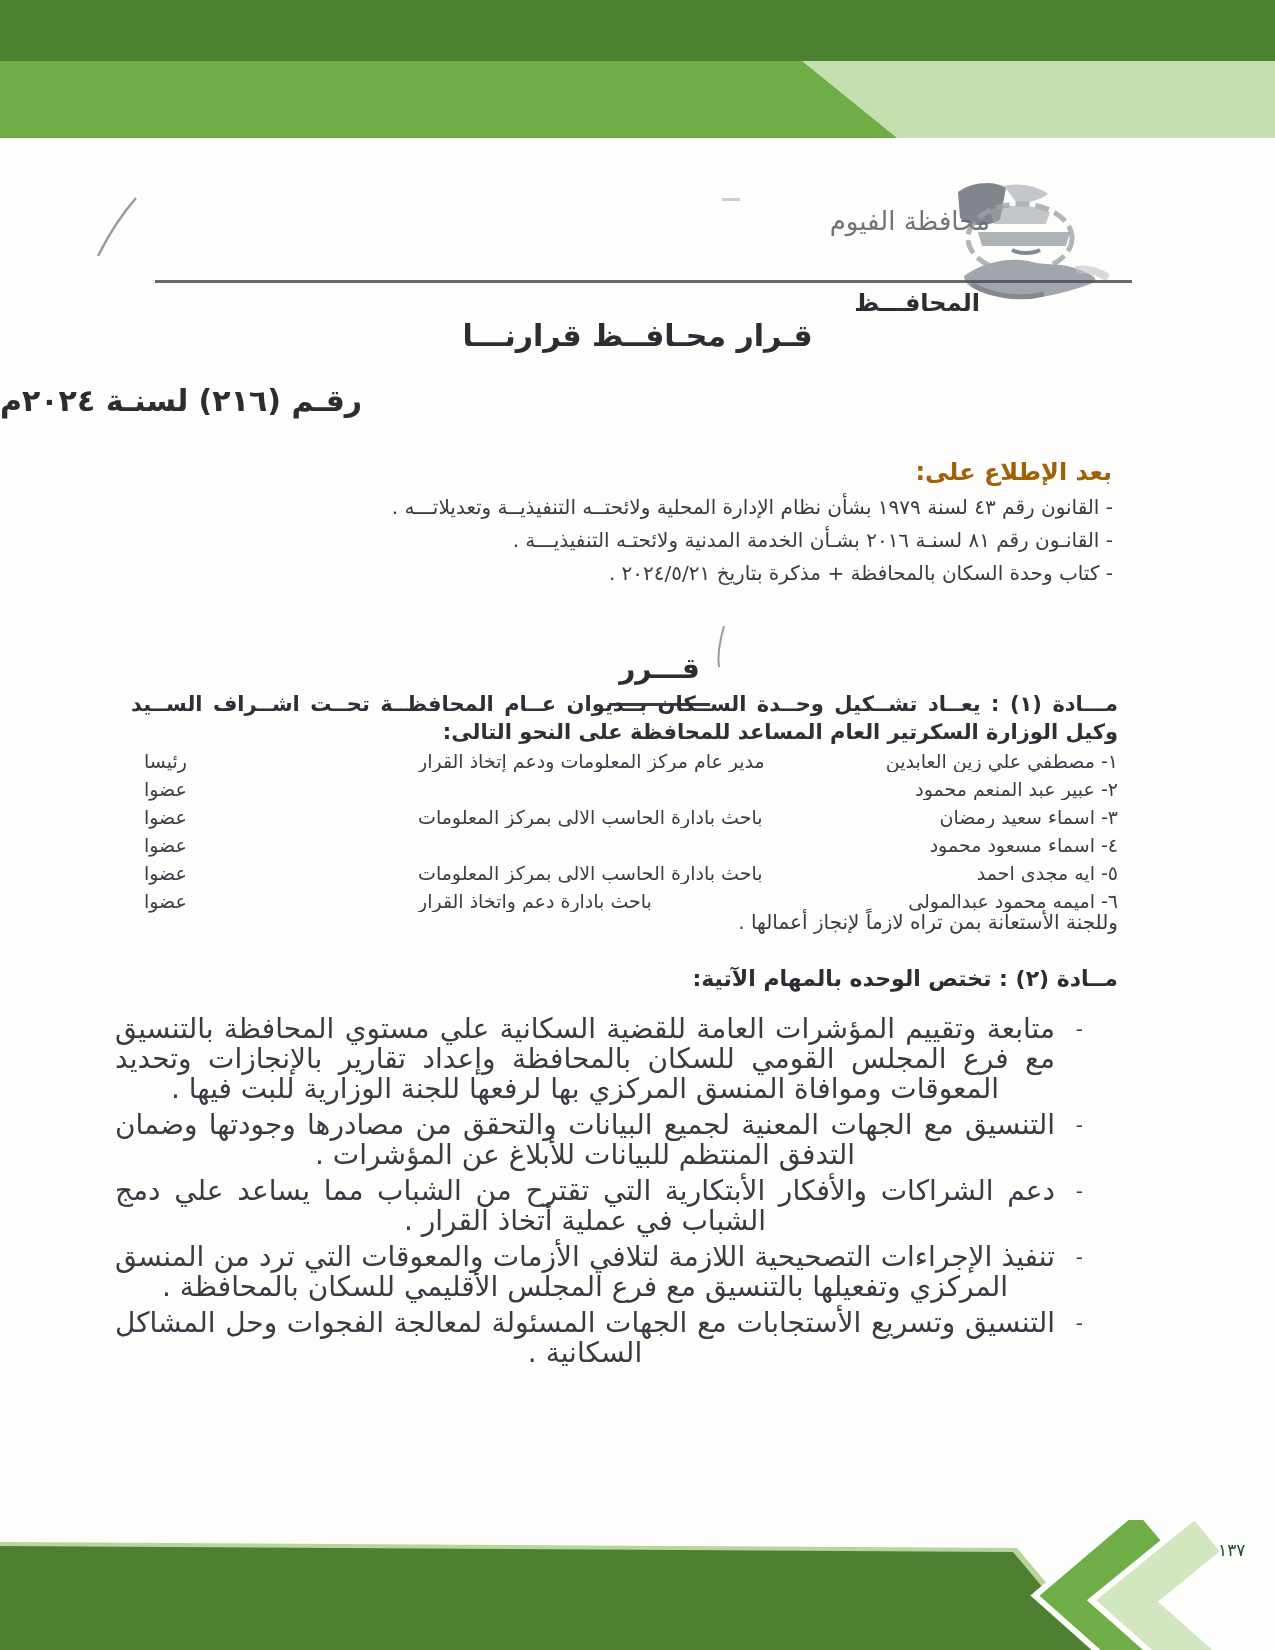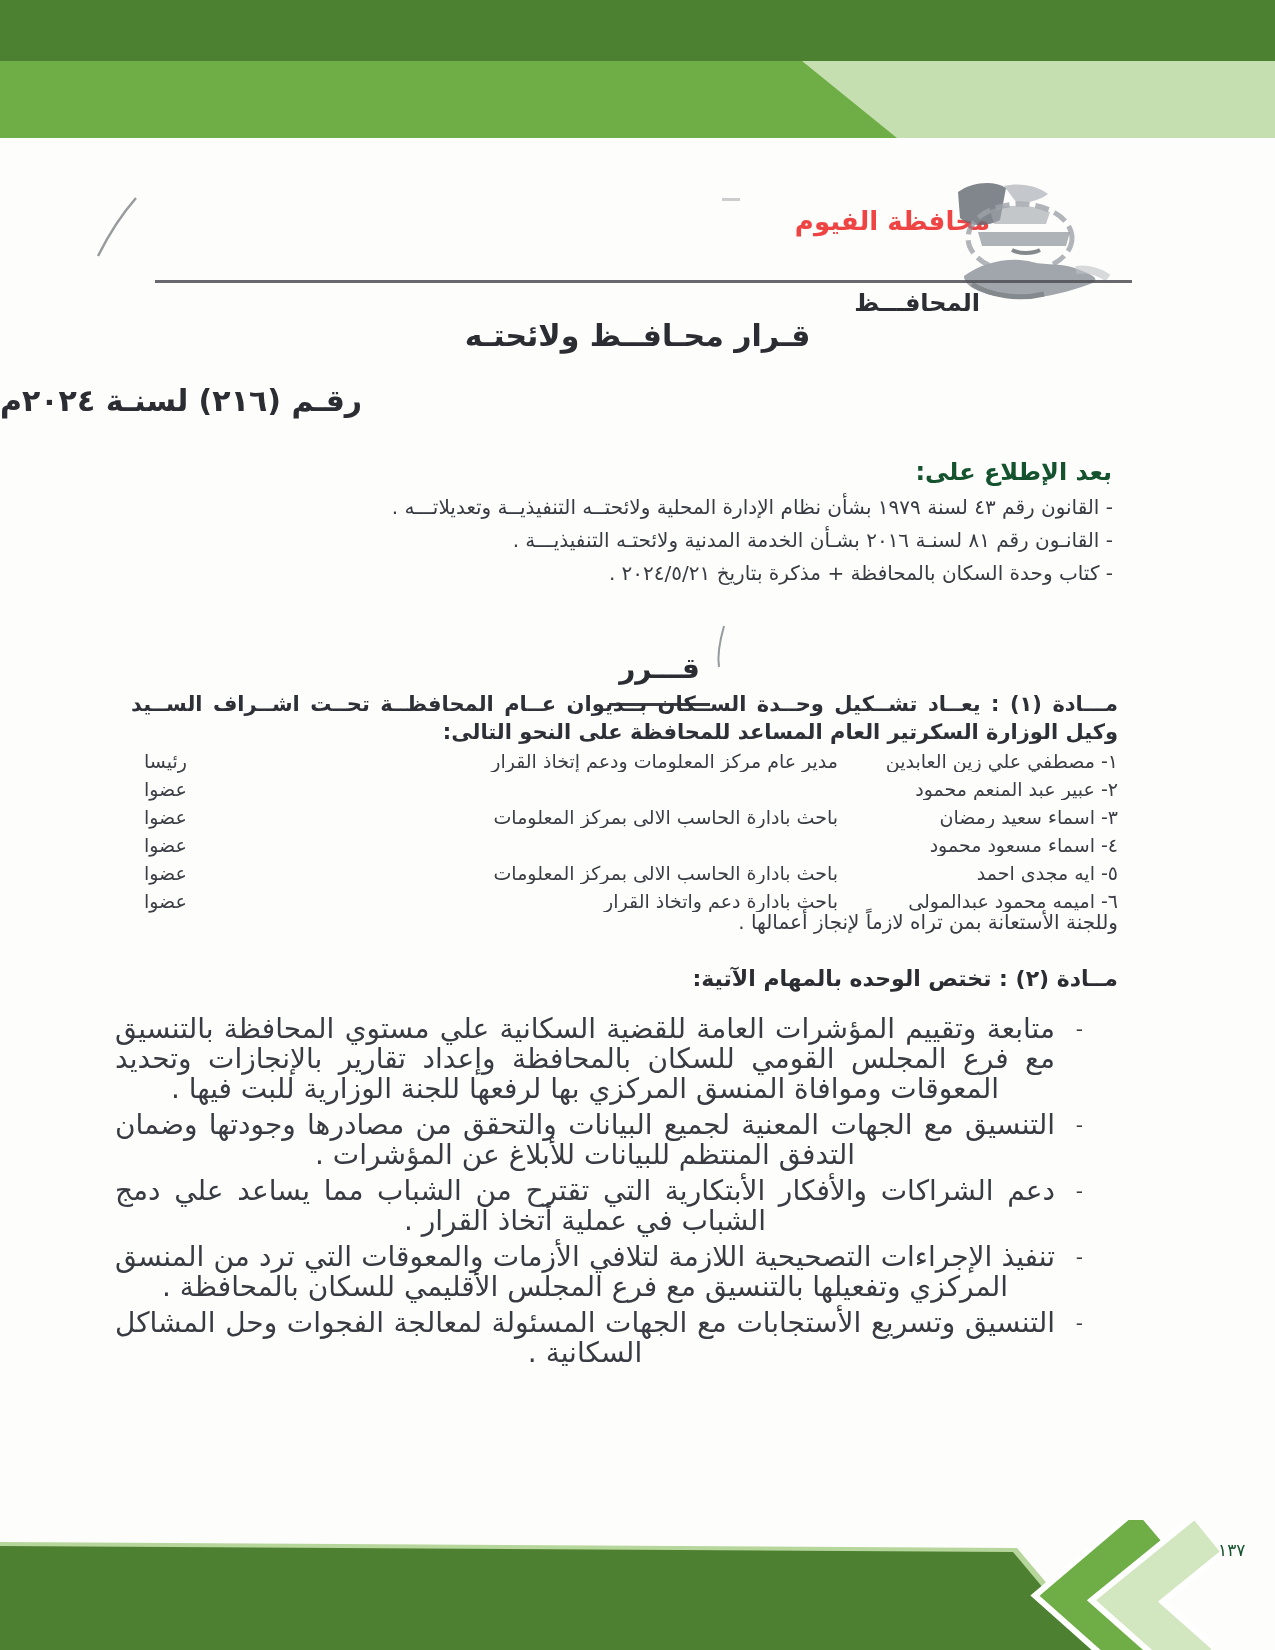--- a/index.html
+++ b/index.html
@@ -11,42 +11,42 @@
     direction:rtl;
   }
   .abs{position:absolute;}
   
   .band-top{left:0;top:0;width:1275px;height:61px;background:#4d8132;}
   .band-two{left:0;top:61px;width:1275px;height:77px;background:#c6dfb0;}
   .band-two-inner{position:absolute;left:0;top:0;width:100%;height:100%;
     background:#6fae47;
     clip-path:polygon(0 0,802px 0,897px 100%,0 100%);}
   
-  .org-name{right:285px;top:206px;font-size:26px;font-weight:bold;color:#ef4444;letter-spacing:1px;}
+  .org-name{right:285px;top:206px;font-size:26px;font-weight:normal;color:#737373;letter-spacing:1px;}
   .officer-title{right:295px;top:289px;font-size:24px;font-weight:bold;color:#2c2e34;}
   .rule{left:155px;top:280px;width:977px;height:3px;background:#4f4f54;opacity:.85;}
   .logo-box{left:920px;top:180px;width:195px;height:142px;}
   
   .doc-title-1{left:0;right:0;top:318px;text-align:center;font-size:30px;font-weight:bold;color:#2b2d33;letter-spacing:1px;}
   .doc-title-2{left:0;right:0;top:383px;text-align:left;font-size:30px;font-weight:bold;color:#2b2d33;letter-spacing:1px;}
   
-  .preamble-heading{right:163px;top:458px;font-size:24px;font-weight:bold;color:#14532d;}
+  .preamble-heading{right:163px;top:458px;font-size:24px;font-weight:bold;color:#a16207;}
   .preamble-list{right:162px;top:496px;left:140px;}
   .preamble-item{font-size:20px;line-height:23px;margin-bottom:10px;text-align:right;color:#383b42;}
   
   .decree-heading{left:0;right:0;top:652px;text-align:center;}
   .decree-heading span{display:inline-block;transform:translateX(22px);
     font-size:28px;font-weight:bold;color:#2b2d33;letter-spacing:2px;
     border-bottom:3px solid #3a3c42;padding:0 10px 18px 10px;}
   .article1-para{right:157px;left:131px;top:690px;font-size:21px;font-weight:bold;
     line-height:28px;text-align:justify;color:#2e3037;}
   .members{left:140px;top:747px;width:978px;}
   .member-row{display:flex;height:28px;font-size:19px;color:#3a3d44;align-items:center;}
   .member-name{width:280px;display:flex;gap:6px;white-space:nowrap;overflow:hidden;}
-  .member-role{width:420px;text-align:right;white-space:nowrap;overflow:hidden;}
+  .member-role{width:420px;text-align:left;white-space:nowrap;overflow:hidden;}
   .member-status{flex:1;text-align:left;padding-left:4px;}
   .committee-note{right:157px;top:910px;font-size:20px;color:#383b42;}
   .article2-heading{right:157px;top:966px;font-size:22px;font-weight:bold;color:#2b2d33;}
   .tasks{left:115px;top:1014px;width:968px;}
   .task-row{display:flex;margin-bottom:6px;}
   .task-marker{width:26px;text-align:right;font-size:20px;line-height:30px;color:#3a3d44;}
   .task-text{flex:1;font-size:28px;line-height:30px;color:#383b42;
     text-align:justify;text-align-last:center;margin:0;padding-right:2px;}
   
   .mark{pointer-events:none;}
@@ -84,21 +84,21 @@
     <path d="M44 96 C62 82 92 76 112 82 C128 86 142 82 160 90 C176 96 180 100 170 104 C148 112 120 120 92 118 C66 116 44 108 44 96 Z" fill="#8d939b"></path>
     <path d="M52 104 C70 116 100 120 124 114" stroke="#6a7076" stroke-width="5" fill="none"></path>
     <path d="M156 90 C168 88 180 92 188 98" stroke="#b0b5bb" stroke-width="8" fill="none" opacity="0.6"></path>
     <path d="M92 70 C100 74 112 74 120 70" stroke="#6a7076" stroke-width="4" fill="none"></path>
   </g>
 </svg>
 
 <div class="abs rule"></div>
 <div class="abs officer-title">المحافـــظ</div>
 
-<div class="abs doc-title-1">قـرار محـافــظ ولائحتـه</div>
+<div class="abs doc-title-1">قـرار محـافــظ قرارنـــا</div>
 <div class="abs doc-title-2">رقـم (٢١٦) لسنـة ٢٠٢٤م</div>
 
 <div class="abs preamble-heading">بعد الإطلاع على:</div>
 <div class="abs preamble-list">
   <div class="preamble-item">- القانون رقم ٤٣ لسنة ١٩٧٩ بشأن نظام الإدارة المحلية ولائحتــه التنفيذيــة وتعديلاتـــه .</div>
   <div class="preamble-item">- القانـون رقم ٨١ لسنـة ٢٠١٦ بشـأن الخدمة المدنية ولائحتـه التنفيذيـــة .</div>
   <div class="preamble-item">- كتاب وحدة السكان بالمحافظة + مذكرة بتاريخ ٢٠٢٤/٥/٢١ .</div>
 </div>
 
 <svg class="abs mark" style="left:706px;top:624px" width="30" height="46" viewBox="0 0 30 46">

